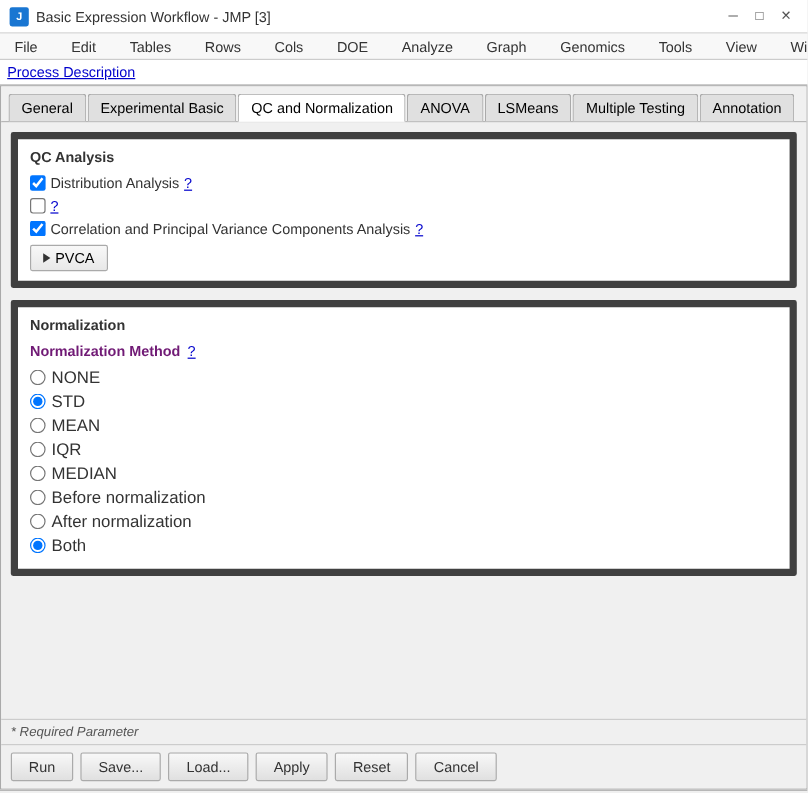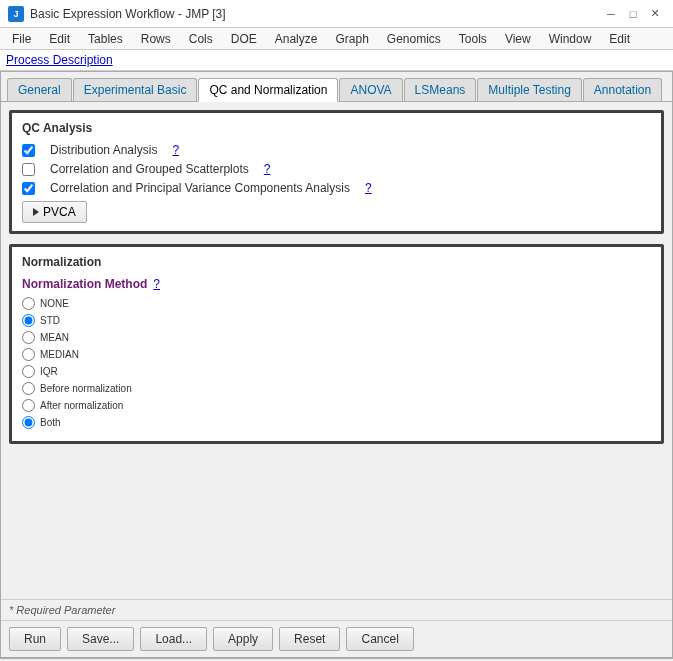--- a/index.html
+++ b/index.html
@@ -62,21 +62,21 @@
     }
 
     
     .menu-bar {
       background: #f8f8f8;
       border-bottom: 1px solid #ccc;
       display: flex;
       align-items: center;
       padding: 2px 4px;
       height: 22px;
-      gap: 2px;
+      gap: 12px;
     }
     .menu-item {
       padding: 2px 8px;
       cursor: pointer;
       font-size: 12px;
       color: #333;
       border-radius: 2px;
     }
 
     
@@ -109,21 +109,21 @@
       padding: 6px 6px 0 6px;
       gap: 1px;
       border-bottom: 1px solid #aaa;
     }
     .tab {
       padding: 4px 10px;
       border: 1px solid #aaa;
       background: #e0e0e0;
       cursor: pointer;
       font-size: 12px;
-      color: #0369a1;
+      color: #000000;
       border-bottom: none;
       border-radius: 3px 3px 0 0;
     }
     .tab.active {
       background: #fff;
       border-bottom: 1px solid #fff;
       color: #000;
       font-weight: normal;
       margin-bottom: -1px;
       z-index: 1;
@@ -132,39 +132,39 @@
     
     .content-area {
       flex: 1;
       background: #f0f0f0;
       padding: 8px;
       overflow-y: auto;
     }
 
     
     .section-box {
-      border: 3px solid #404040;
+      border: 6px solid #404040;
       background: #fff;
       margin-bottom: 10px;
       padding: 8px 10px;
       border-radius: 2px;
     }
     .section-title {
       font-size: 12px;
       font-weight: bold;
       color: #333;
       margin-bottom: 8px;
     }
 
     
     .checkbox-row {
       display: flex;
-      align-items: flex-end;
+      align-items: flex-start;
       margin-bottom: 5px;
-      gap: 15px;
+      gap: 4px;
     }
     .checkbox-row input[type="checkbox"] {
       width: 13px;
       height: 13px;
       cursor: pointer;
     }
     .checkbox-label {
       font-size: 12px;
       color: #333;
     }
@@ -217,21 +217,21 @@
       align-items: center;
       margin-bottom: 4px;
       gap: 5px;
     }
     .radio-row input[type="radio"] {
       width: 13px;
       height: 13px;
       cursor: pointer;
     }
     .radio-label {
-      font-size: 10px;
+      font-size: 14px;
       color: #333;
     }
 
     .run-qc-label {
       font-size: 12px;
       color: #333;
       font-weight: bold;
       margin-top: 8px;
       margin-bottom: 5px;
     }
@@ -344,21 +344,20 @@
       <div class="section-title">QC Analysis</div>
 
       <div class="checkbox-row">
         <input type="checkbox" id="distrib" checked="" style="">
         <label class="checkbox-label" for="distrib">Distribution Analysis</label>
         <a class="help-link">?</a>
       </div>
 
       <div class="checkbox-row">
         <input type="checkbox" id="corrgroup" style="">
-        <label class="checkbox-label" for="corrgroup">Correlation and Grouped Scatterplots</label>
         <a class="help-link">?</a>
       </div>
 
       <div class="checkbox-row">
         <input type="checkbox" id="corrpvca" checked="" style="">
         <label class="checkbox-label" for="corrpvca">Correlation and Principal Variance Components Analysis</label>
         <a class="help-link">?</a>
       </div>
 
       <button class="pvca-btn">
@@ -381,26 +380,26 @@
       </div>
       <div class="radio-row">
         <input type="radio" name="normMethod" id="normStd" checked="" style="">
         <label class="radio-label" for="normStd">STD</label>
       </div>
       <div class="radio-row">
         <input type="radio" name="normMethod" id="normMean" style="">
         <label class="radio-label" for="normMean">MEAN</label>
       </div>
       <div class="radio-row">
+        <input type="radio" name="normMethod" id="normIqr" style="">
+        <label class="radio-label" for="normIqr">IQR</label>
+      </div>
+      <div class="radio-row">
         <input type="radio" name="normMethod" id="normMedian" style="">
         <label class="radio-label" for="normMedian">MEDIAN</label>
-      </div>
-      <div class="radio-row">
-        <input type="radio" name="normMethod" id="normIqr" style="">
-        <label class="radio-label" for="normIqr">IQR</label>
       </div>
 
 
       <div class="radio-row">
         <input type="radio" name="runQc" id="qcBefore" style="">
         <label class="radio-label" for="qcBefore">Before normalization</label>
       </div>
       <div class="radio-row">
         <input type="radio" name="runQc" id="qcAfter" style="">
         <label class="radio-label" for="qcAfter">After normalization</label>

